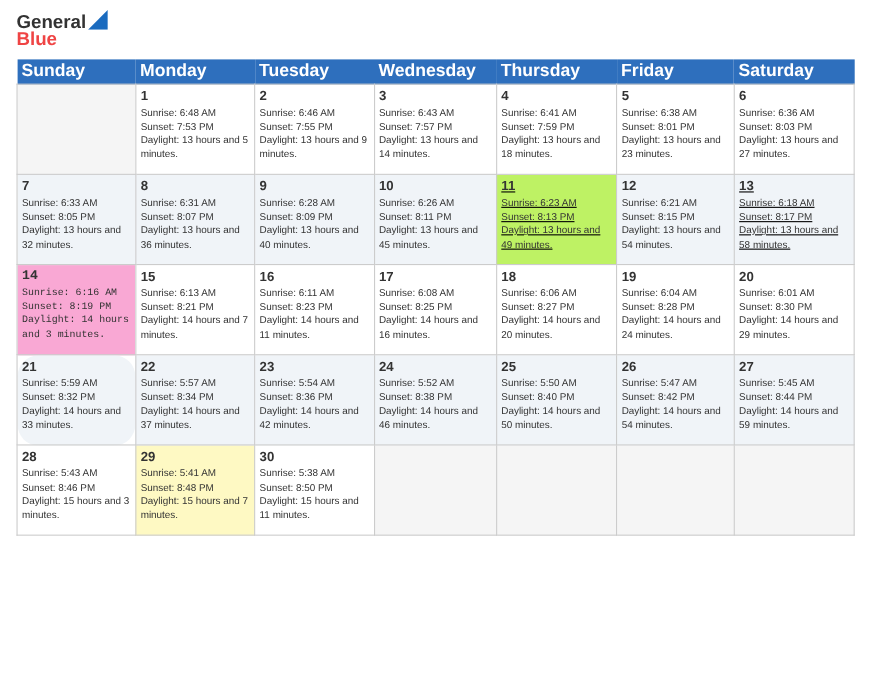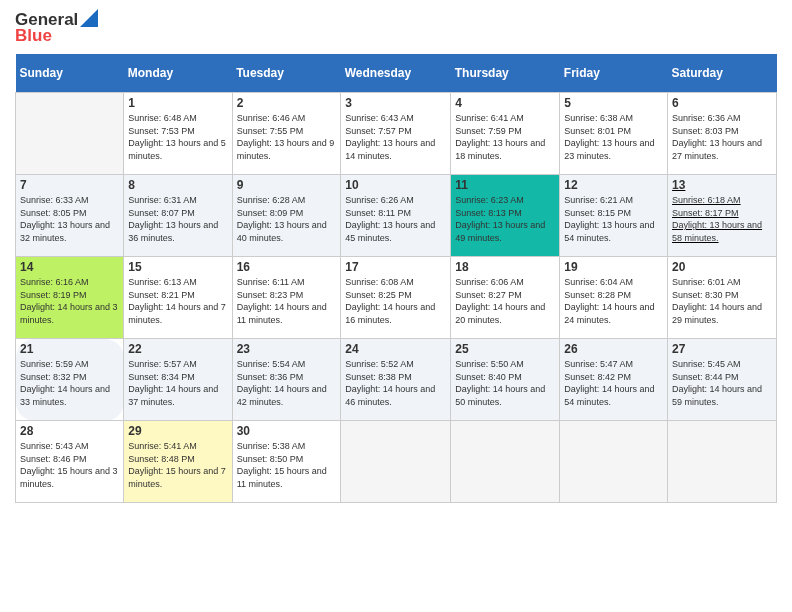--- a/index.html
+++ b/index.html
@@ -38,23 +38,23 @@
       color: #555;
     }
     .calendar {
       width: 100%;
       border-collapse: collapse;
       font-size: 9.5px;
     }
     .calendar th {
       background: #2e6fbd;
       color: #fff;
-      padding: 12px 4px;
+      padding: 2px 4px;
       text-align: left;
-      font-size: 12px;
+      font-size: 16px;
       font-weight: bold;
     }
     .calendar td {
       border: 1px solid #ccc;
       vertical-align: top;
       padding: 3px 4px;
       width: 113px;
       height: 82px;
     }
     .day-num {
@@ -154,35 +154,35 @@
             <div class="day-info">Sunrise: 6:31 AM<br>Sunset: 8:07 PM<br>Daylight: 13 hours and 36 minutes.</div>
           </td>
           <td style="background: rgb(240, 244, 248);">
             <span class="day-num">9</span>
             <div class="day-info">Sunrise: 6:28 AM<br>Sunset: 8:09 PM<br>Daylight: 13 hours and 40 minutes.</div>
           </td>
           <td style="background: rgb(240, 244, 248);">
             <span class="day-num">10</span>
             <div class="day-info">Sunrise: 6:26 AM<br>Sunset: 8:11 PM<br>Daylight: 13 hours and 45 minutes.</div>
           </td>
-          <td style="background: #14b8a6;">
+          <td style="background: #bef264; text-decoration: underline;">
             <span class="day-num">11</span>
             <div class="day-info">Sunrise: 6:23 AM<br>Sunset: 8:13 PM<br>Daylight: 13 hours and 49 minutes.</div>
           </td>
           <td style="background: rgb(240, 244, 248);">
             <span class="day-num">12</span>
             <div class="day-info">Sunrise: 6:21 AM<br>Sunset: 8:15 PM<br>Daylight: 13 hours and 54 minutes.</div>
           </td>
           <td style="background: rgb(240, 244, 248); text-decoration: underline;">
             <span class="day-num">13</span>
             <div class="day-info">Sunrise: 6:18 AM<br>Sunset: 8:17 PM<br>Daylight: 13 hours and 58 minutes.</div>
           </td>
         </tr>
         <tr>
-          <td style="background: #bef264;">
+          <td style="background: #f9a8d4; font-family: Liberation Mono, monospace;">
             <span class="day-num">14</span>
             <div class="day-info">Sunrise: 6:16 AM<br>Sunset: 8:19 PM<br>Daylight: 14 hours and 3 minutes.</div>
           </td>
           <td style="background: rgb(255, 255, 255);">
             <span class="day-num">15</span>
             <div class="day-info">Sunrise: 6:13 AM<br>Sunset: 8:21 PM<br>Daylight: 14 hours and 7 minutes.</div>
           </td>
           <td style="background: rgb(255, 255, 255);">
             <span class="day-num">16</span>
             <div class="day-info">Sunrise: 6:11 AM<br>Sunset: 8:23 PM<br>Daylight: 14 hours and 11 minutes.</div>

